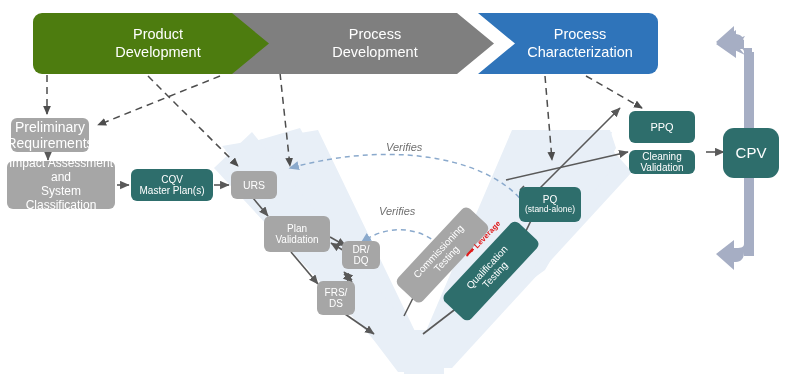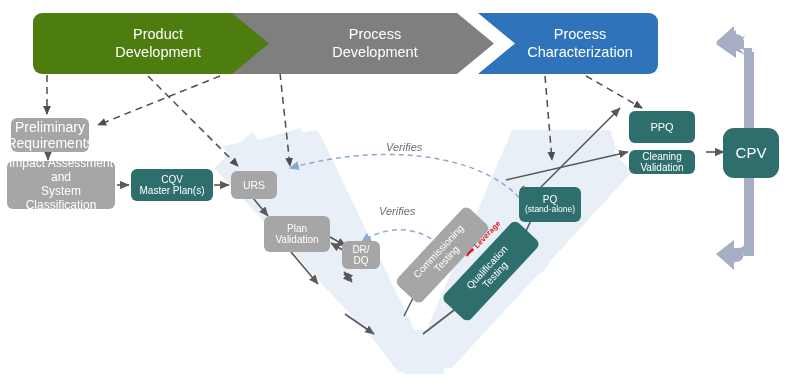--- a/index.html
+++ b/index.html
@@ -168,20 +168,26 @@
     </div>
   </div>
 
   <div class="node gray" style="left:342px;top:241px;width:38px;height:28px;font-size:10px;">
     <div>
       <div>DR/</div>
       <div>DQ</div>
     </div>
   </div>
 
+  <div class="node gray" style="left:317px;top:281px;width:38px;height:34px;font-size:10px;">
+    <div>
+      <div>FRS/</div>
+      <div>DS</div>
+    </div>
+  </div>
 
 
   <div class="node gray rot" style="left:390px;top:238px;width:105px;height:34px;font-size:10px;
               transform:rotate(-47deg);">
     <div>
       <div>Commissioning</div>
       <div>Testing</div>
     </div>
   </div>
 

